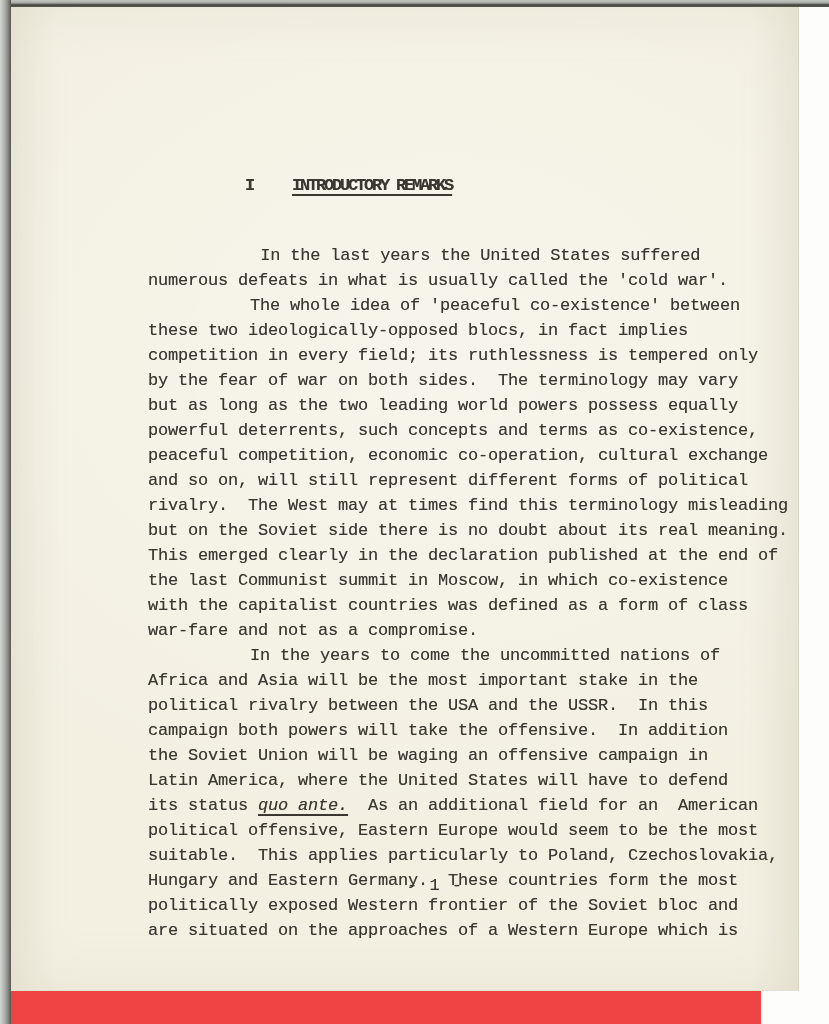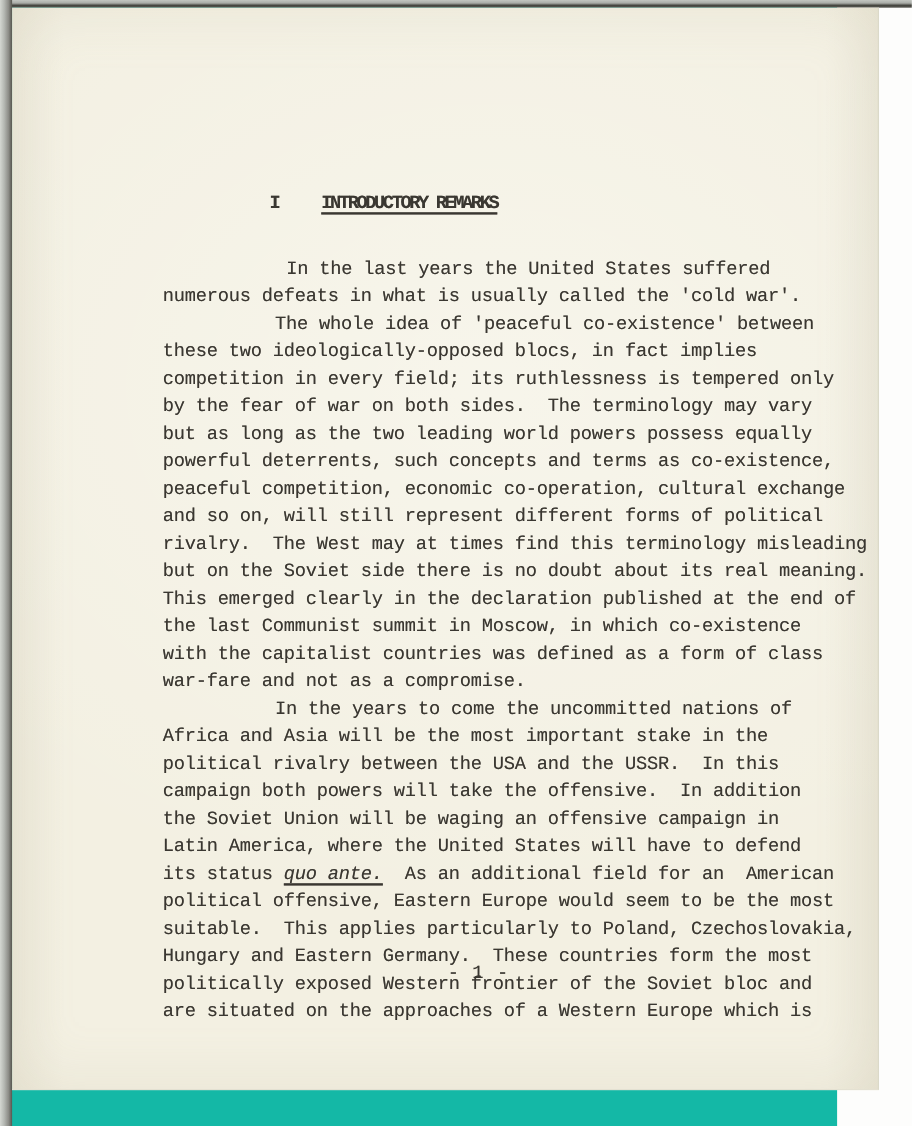--- a/index.html
+++ b/index.html
@@ -8,21 +8,21 @@
     width: 829px;
     height: 1024px;
     background: #fdfdfc;
     overflow: hidden;
     font-family: "Liberation Mono", "DejaVu Sans Mono", monospace;
   }
   .scan-area {
     position: relative;
     width: 761px;
     height: 1024px;
-    background: #14b8a6;
+    background: #ef4444;
   }
   .edge-top {
     position: absolute;
     left: 0; top: 0;
     width: 829px; height: 7px;
     background: linear-gradient(to bottom, #c3c6c1 0%, #a9aca7 40%, #45453f 70%, #5a5a54 100%);
   }
   .edge-left {
     position: absolute;
     left: 0; top: 0;
@@ -61,21 +61,21 @@
   }
   .title {
     display: inline-block;
     margin-left: 37px;
     font-weight: bold;
     letter-spacing: -2.2px;
     text-decoration: underline;
     text-decoration-thickness: 1.6px;
     text-underline-offset: 4px;
   }
-  .doc-body { margin-top: 10px; }
+  .doc-body { margin-top: 20px; }
   .line { height: 25px; }
   .u {
     text-decoration: underline;
     text-decoration-thickness: 1.5px;
     text-underline-offset: 4px;
     font-style: italic;
   }
   .pagenum {
     position: absolute;
     left: 396px;

